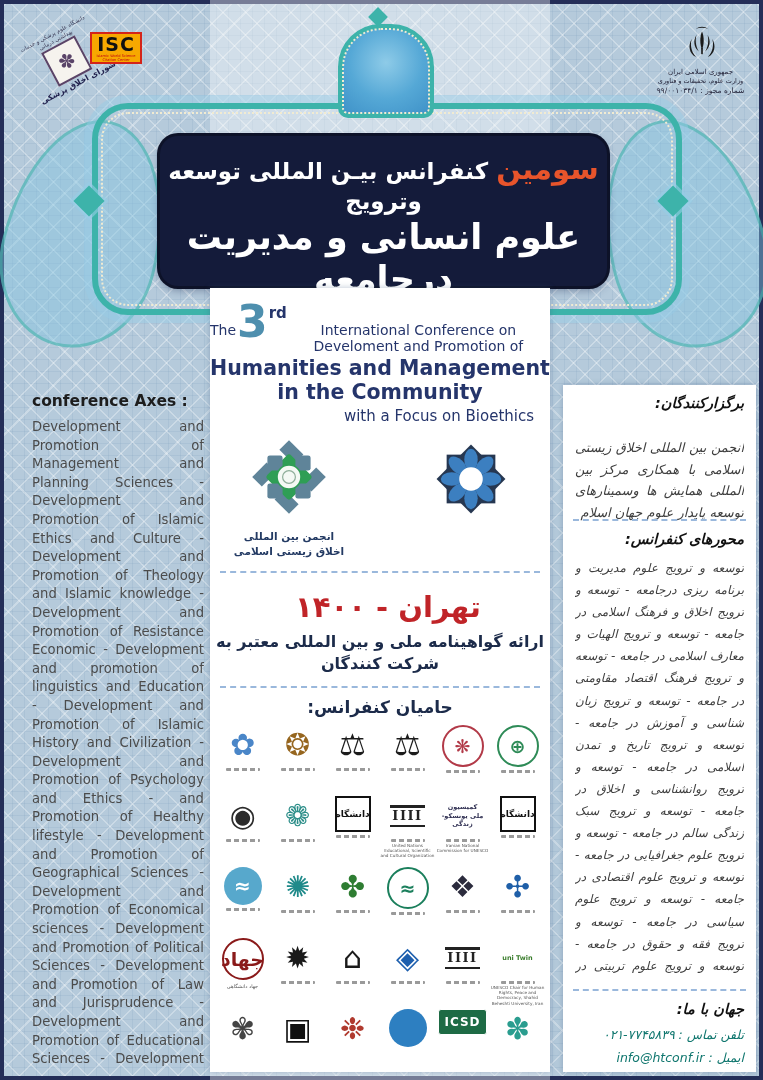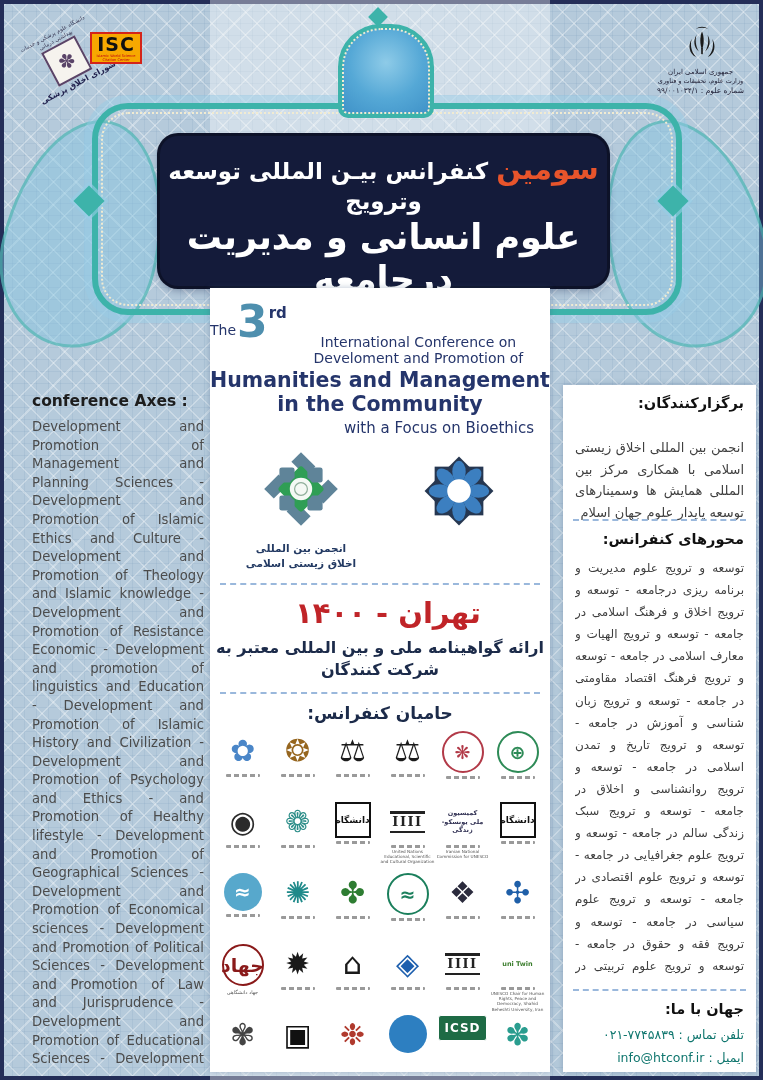--- a/index.html
+++ b/index.html
@@ -60,30 +60,30 @@
     height:648px;overflow:hidden;overflow-wrap:break-word;}
   
   .card{background:#fff;box-shadow:0 0 6px rgba(60,90,130,.35);}
   .center-card{left:210px;top:288px;width:340px;height:784px;text-align:center;}
   .right-card{left:563px;top:385px;width:193px;height:687px;direction:rtl;}
   
   .et-row{margin-top:14px;display:flex;align-items:flex-start;justify-content:center;color:#25356b;}
   .et-the{font-size:14px;margin-top:20px;}
   .et-num{font-size:44px;font-weight:bold;color:#4e8fae;line-height:40px;margin:0 1px;}
   .et-ord{font-size:15px;font-weight:bold;margin-top:2px;}
-  .et-l1{font-size:14px;margin-top:32px;}
+  .et-l1{font-size:14px;margin-top:20px;}
   .et-l2{font-size:20.5px;font-weight:bold;color:#25356b;margin-top:2px;}
   .et-l3{font-size:15px;color:#25356b;text-align:right;padding-right:16px;margin-top:3px;}
   
-  .org-row{margin-top:12px;display:flex;justify-content:center;align-items:flex-start;}
+  .org-row{margin-top:12px;display:flex;justify-content:space-between;align-items:flex-start;}
   .org-fig{width:158px;}
   .org-cap{margin-top:8px;font-size:10.5px;font-weight:bold;color:#233a63;line-height:14.5px;direction:rtl;}
   .dash{border-top:2px dashed #9ab8dc;height:0;margin:0 10px;}
   .d1{margin-top:13px;}
-  .city{margin-top:11px;font-size:29px;font-weight:bold;color:#c02428;direction:rtl;line-height:34px;padding-left:16px;}
+  .city{margin-top:17px;font-size:29px;font-weight:bold;color:#c02428;direction:rtl;line-height:34px;padding-left:16px;}
   .site{margin-top:4px;font-size:27px;font-weight:bold;color:#2b3a8c;letter-spacing:4px;line-height:32px;}
   .cert{margin-top:7px;font-size:16px;font-weight:bold;color:#1c2b4a;line-height:22px;direction:rtl;}
   .d2{margin-top:11px;}
   .sp-title{margin-top:9px;font-size:17px;font-weight:bold;color:#1c2b4a;direction:rtl;}
   
   .sp-grid{margin-top:5px;display:grid;grid-template-columns:repeat(6,1fr);padding:0 5px;}
   .sp-cell{height:68px;display:flex;flex-direction:column;align-items:center;justify-content:flex-start;padding-top:3px;overflow:hidden;}
   .sp-art{width:42px;height:40px;display:flex;align-items:center;justify-content:center;flex:none;}
   .sp-glyph{font-size:30px;line-height:1;}
   .k-circle .sp-art{border:2.2px solid #777;border-radius:50%;width:38px;height:38px;}
@@ -96,21 +96,21 @@
   .k-icsd .sp-art{width:auto;height:24px;border:1.5px solid #12402a;border-radius:3px;padding:0 5px;}
   .k-icsd .sp-glyph{font-size:12px;font-weight:bold;letter-spacing:1px;}
   .k-unesco .sp-glyph{font-family:"DejaVu Serif",serif;font-size:13px;font-weight:bold;letter-spacing:1.5px;
     border-top:3px solid #222;border-bottom:2px solid #222;padding:1px 2px;line-height:1.1;position:relative;text-align:center;}
   .sp-cap{font-size:5px;color:#555;line-height:6px;margin-top:3px;max-width:52px;direction:rtl;}
   .sp-cap:empty{background:repeating-linear-gradient(90deg,#9a9a9a 0 5px, transparent 5px 8px);
     height:2.5px;width:34px;border-radius:1px;}
   .sp-cap2{font-size:4.2px;color:#555;line-height:5.2px;margin-top:1.5px;max-width:54px;}
   .sp-cap2:empty{display:none;}
   
-  .rc{position:absolute;left:12px;right:12px;color:#1a1a1a;}
+  .rc{position:absolute;left:12px;right:12px;color:#1a1a1a;font-style:italic;}
   .rc-title{font-size:14.5px;font-weight:bold;color:#111;}
   .rc-body{font-size:13px;line-height:21.5px;color:#3f3f3f;text-align:justify;overflow:hidden;}
   .rc-axes{font-size:12px;line-height:22.1px;color:#3f3f3f;text-align:justify;height:424px;overflow:hidden;}
   .rc-dash{position:absolute;left:10px;right:10px;border-top:2px dashed #9ab8dc;}
   .rc-line{font-size:12.5px;color:#0f766e;line-height:20px;}
 </style>
 </head>
 <body>
 
 <div class="poster">
@@ -144,21 +144,21 @@
       <path d="M14 10 C10 16 11 24 16.5 28 C12.5 22 12.6 14 14 10 Z"></path>
       <path d="M26 10 C30 16 29 24 23.5 28 C27.5 22 27.4 14 26 10 Z"></path>
       <path d="M9 14 C4 21 6 31 13.5 34 C7.5 28 6.8 19 9 14 Z"></path>
       <path d="M31 14 C36 21 34 31 26.5 34 C32.5 28 33.2 19 31 14 Z"></path>
       <path d="M13 3 Q20 -1.5 27 3 Q20 1 13 3 Z"></path>
     </g>
   </svg>
   <div class="abs iran-text">
     <div class="l1">جمهوری اسلامی ایران</div>
     <div class="l2">وزارت علوم، تحقیقات و فناوری</div>
-    <div class="l3"><span>شماره علوم : </span><span dir="ltr">۹۹/۰۰۱۰۳۴/۱</span></div>
+    <div class="l3"><span>شماره مجوز : </span><span dir="ltr">۹۹/۰۰۱۰۳۴/۱</span></div>
   </div>
 
   <div class="abs banner">
     <div class="bn1">
       <span class="hl">سومین</span>
       <span>کنفرانس بیـن المللی توسعه وترویج</span>
     </div>
     <div class="bn2">علوم انسانی و مدیریت درجامعه</div>
     <div class="bn3">بامحوریت اخلاق زیستی</div>
   </div>

